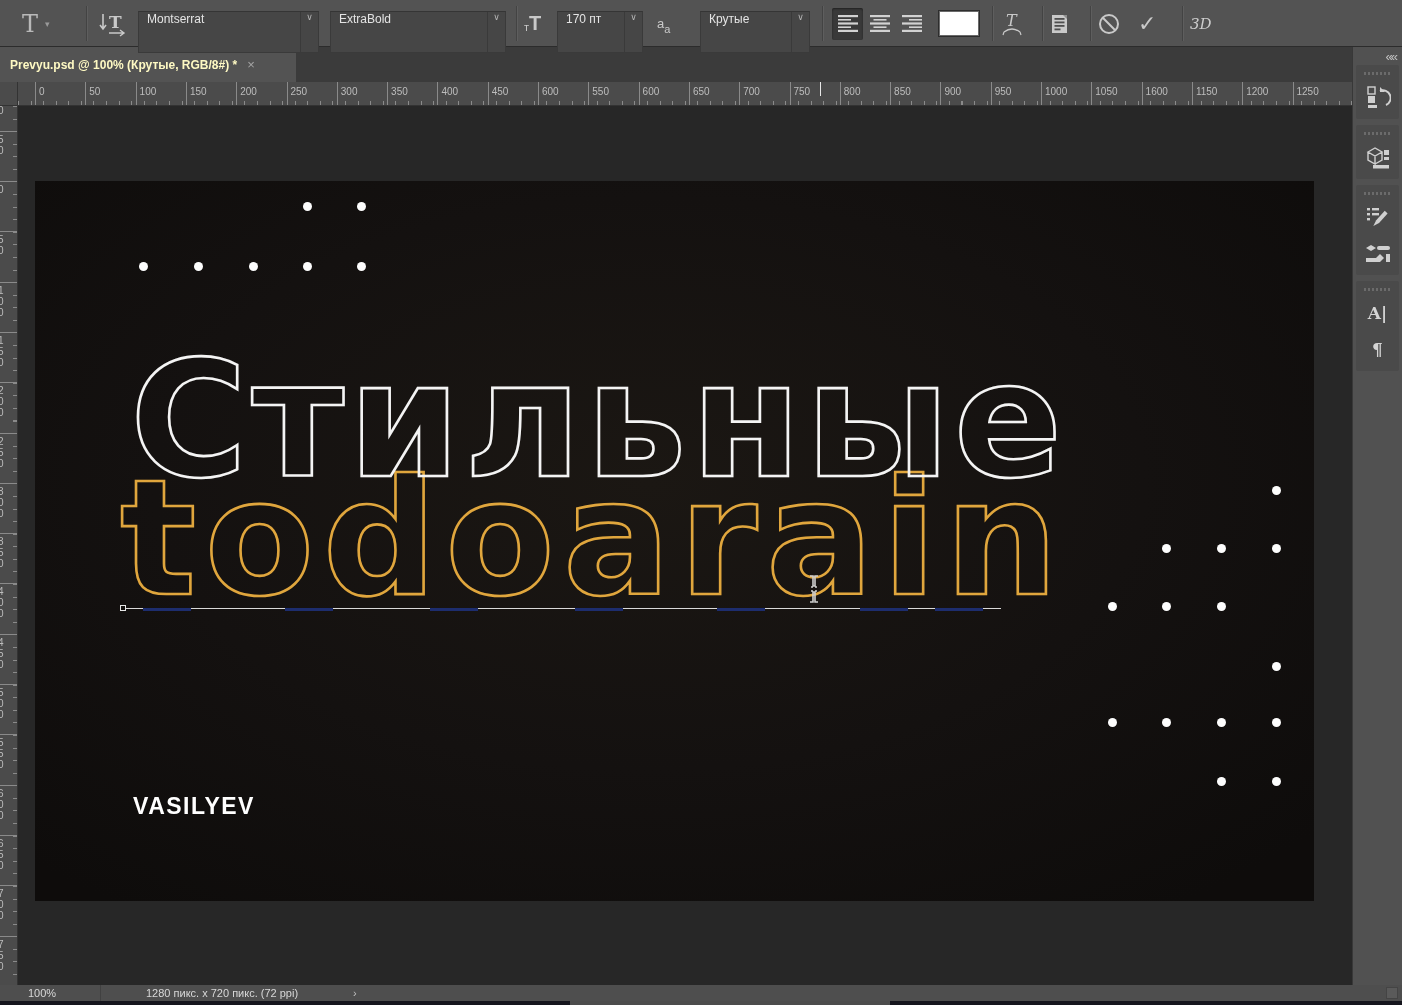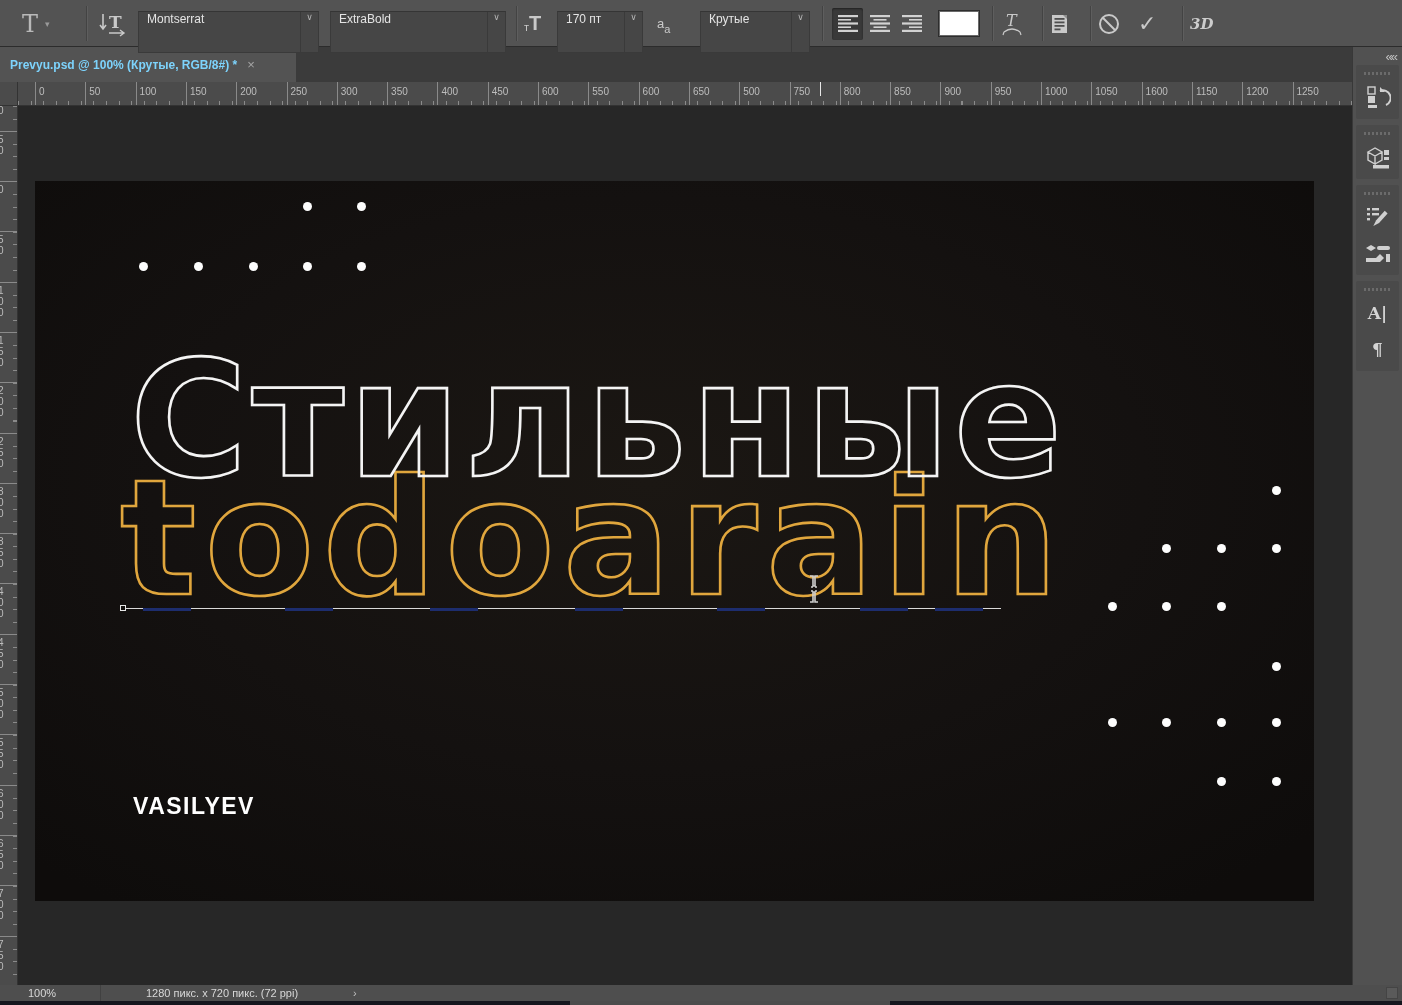--- a/index.html
+++ b/index.html
@@ -19,27 +19,27 @@
   .caret-down { color:#9a9a9a; font-size:9px; margin-left:7px; }
   .dd { position:absolute; top:11px; height:42px; background:#464646; border:1px solid #3a3a3a;
         border-top-color:#353535; display:flex; color:#e4e4e4; }
   .dd .dd-text { padding-left:8px; flex:1; font-size:12px; white-space:nowrap; overflow:hidden; }
   .dd .dd-caret { width:18px; text-align:center; color:#b5b5b5; font-size:9px; border-left:1px solid #3a3a3a; }
   .icon-g { color:#c9c9c9; }
   .align-btn { position:absolute; top:8px; width:31px; height:32px; display:flex; align-items:center; justify-content:center; border-radius:2px; }
   .align-btn.sel { background:#393939; box-shadow:inset 0 1px 2px rgba(0,0,0,.45); }
   .swatch { position:absolute; left:938px; top:10px; width:42px; height:27px; background:#ffffff;
             border:1px solid #2d2d2d; box-shadow:0 0 0 1px #6a6a6a inset; }
-  .txt-icon { font-size:15px; color:#cdcdcd; font-weight:bold; }
+  .txt-icon { font-size:15px; color:#cdcdcd; font-weight:normal; }
 
   
   .tab-bar { position:absolute; left:0; top:47px; width:1402px; height:35px; background:#3b3b3b; z-index:20; }
   .doc-tab { position:absolute; left:0; top:0; width:296px; height:35px; background:#535353;
              display:flex; align-items:center; padding:0 10px; }
-  .doc-tab .title { color:#7dd3fc; font-size:12px; font-weight:bold; white-space:nowrap; }
+  .doc-tab .title { color:#fef9c3; font-size:12px; font-weight:bold; white-space:nowrap; }
   .doc-tab .close { margin-left:10px; color:#a5a5a5; font-size:13px; cursor:pointer; }
 
   
   .ruler-corner { position:absolute; left:0; top:82px; width:18px; height:24px; background:#4b4b4b;
                   border-right:1px solid #333; border-bottom:1px solid #333; z-index:15; }
   .top-ruler { position:absolute; left:18px; top:82px; width:1334px; height:24px; background:#4b4b4b;
                border-bottom:1px solid #333; overflow:hidden; z-index:14; }
   .top-ruler::after { content:""; position:absolute; left:0; right:0; bottom:0; height:4px;
     background:repeating-linear-gradient(90deg,#8a8a8a 0 1px,transparent 1px 12.58px); }
   .htick { position:absolute; top:0; height:100%; }
@@ -278,21 +278,21 @@
         <div class="htick" style="left: 620.6px;">
           <div class="tl"></div>
           <div class="tv">600</div>
         </div>
         <div class="htick" style="left: 670.9px;">
           <div class="tl"></div>
           <div class="tv">650</div>
         </div>
         <div class="htick" style="left: 721.2px;">
           <div class="tl"></div>
-          <div class="tv">500</div>
+          <div class="tv">700</div>
         </div>
         <div class="htick" style="left: 771.5px;">
           <div class="tl"></div>
           <div class="tv">750</div>
         </div>
         <div class="htick" style="left: 821.8px;">
           <div class="tl"></div>
           <div class="tv">800</div>
         </div>
         <div class="htick" style="left: 872.1px;">

